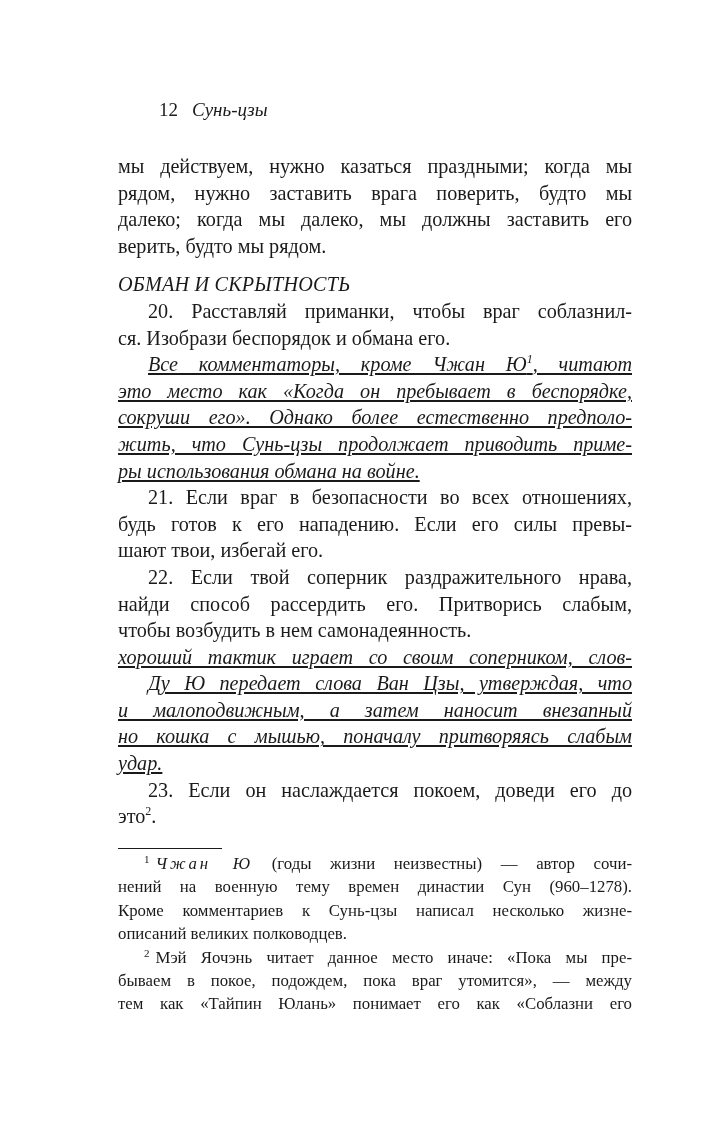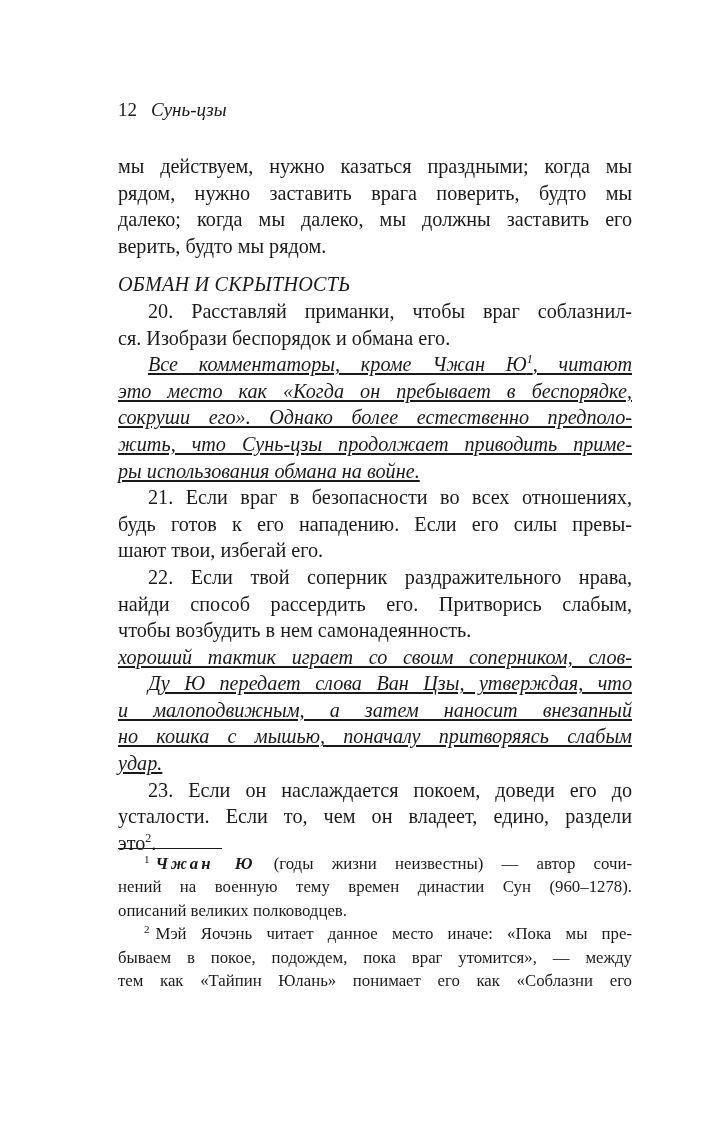--- a/index.html
+++ b/index.html
@@ -25,20 +25,21 @@
       position: absolute;
       top: 99px;
       left: 0;
       font-family: "Liberation Serif", serif;
       font-size: 19px;
       line-height: 22px;
       white-space: nowrap;
     }
     .running-head .folio {
       margin-right: 14px;
+      margin-left: 41px;
     }
     .running-head .title {
       font-style: italic;
     }
     .body-text {
       position: absolute;
       top: 153px;
       left: 0;
       width: 514px;
       font-family: "Liberation Serif", serif;
@@ -106,21 +107,20 @@
     }
     .fn-mark {
       font-size: 11px;
       vertical-align: 6px;
       line-height: 0;
       margin-right: 6px;
     }
     .spaced {
       font-style: italic;
       letter-spacing: 3px;
-      font-weight: bold;
     }
   </style>
 </head>
 <body>
 
 <div class="page">
 
   <div class="running-head">
     <span class="folio">12</span><span class="title">Сунь-цзы</span>
   </div>
@@ -151,30 +151,30 @@
     <span class="line">найди способ рассердить его. Притворись слабым,</span>
     <span class="line last">чтобы возбудить в нем самонадеянность.</span>
 
     <span class="line italic">хороший тактик играет со своим соперником, слов-</span>
     <span class="line indent italic">Ду Ю передает слова Ван Цзы, утверждая, что</span>
     <span class="line italic">и малоподвижным, а затем наносит внезапный</span>
     <span class="line italic">но кошка с мышью, поначалу притворяясь слабым</span>
     <span class="line italic last">удар.</span>
 
     <span class="line indent">23. Если он наслаждается покоем, доведи его до</span>
-    <span class="line">усталости. Если то, чем он владеет, едино, раздели</span>
     <span class="line last"><span>это</span><sup>2</sup><span>.</span></span>
   </div>
 
   <div class="footnote-rule"></div>
 
   <div class="footnotes">
 
     <span class="fn-line indent"><span class="fn-mark">1</span><span class="spaced">Чжан Ю</span><span> (годы жизни неизвестны) — автор сочи-</span></span>
     <span class="fn-line">нений на военную тему времен династии Сун (960–1278).</span>
+    <span class="fn-line">Кроме комментариев к Сунь-цзы написал несколько жизне-</span>
     <span class="fn-line last">описаний великих полководцев.</span>
 
     <span class="fn-line indent"><span class="fn-mark">2</span><span>Мэй Яочэнь читает данное место иначе: «Пока мы пре-</span></span>
     <span class="fn-line">бываем в покое, подождем, пока враг утомится», — между</span>
     <span class="fn-line">тем как «Тайпин Юлань» понимает его как «Соблазни его</span>
   </div>
 
 </div>
 
 </body></html>

